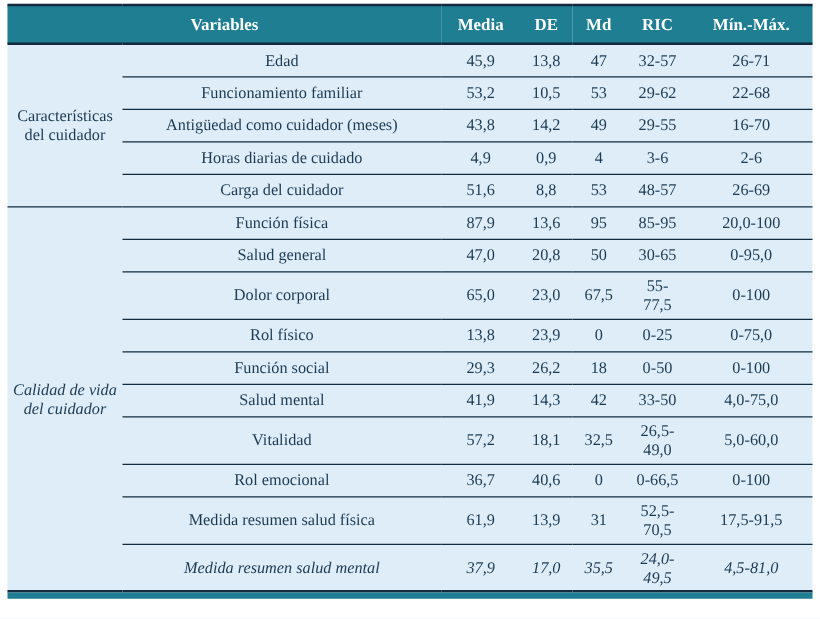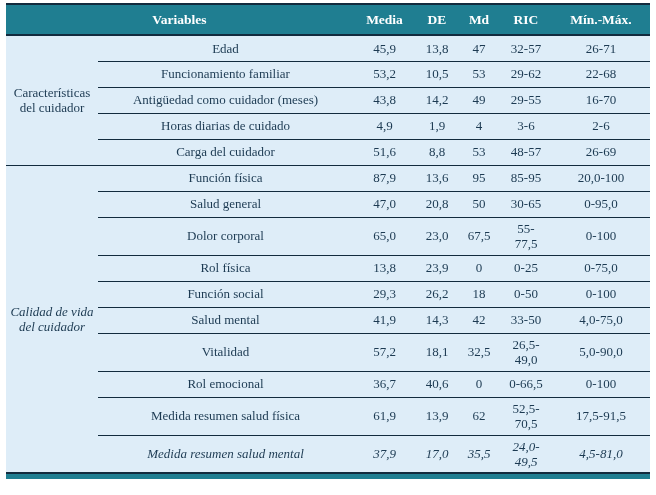--- a/index.html
+++ b/index.html
@@ -100,21 +100,21 @@
           <td>Antigüedad como cuidador (meses)</td>
           <td>43,8</td>
           <td>14,2</td>
           <td>49</td>
           <td class="ric">29-55</td>
           <td>16-70</td>
         </tr>
         <tr class="single">
           <td>Horas diarias de cuidado</td>
           <td>4,9</td>
-          <td>1,9</td>
+          <td>0,9</td>
           <td>4</td>
           <td class="ric">3-6</td>
           <td>2-6</td>
         </tr>
         <tr class="single">
           <td>Carga del cuidador</td>
           <td>51,6</td>
           <td>8,8</td>
           <td>53</td>
           <td class="ric">48-57</td>
@@ -140,21 +140,21 @@
         <tr class="dbl">
           <td>Dolor corporal</td>
           <td>65,0</td>
           <td>23,0</td>
           <td>67,5</td>
           <td class="ric">55-
 77,5</td>
           <td>0-100</td>
         </tr>
         <tr class="single">
-          <td>Rol física</td>
+          <td>Rol físico</td>
           <td>13,8</td>
           <td>23,9</td>
           <td>0</td>
           <td class="ric">0-25</td>
           <td>0-75,0</td>
         </tr>
         <tr class="single">
           <td>Función social</td>
           <td>29,3</td>
           <td>26,2</td>
@@ -170,35 +170,35 @@
           <td class="ric">33-50</td>
           <td>4,0-75,0</td>
         </tr>
         <tr class="dbl">
           <td>Vitalidad</td>
           <td>57,2</td>
           <td>18,1</td>
           <td>32,5</td>
           <td class="ric">26,5-
 49,0</td>
-          <td>5,0-90,0</td>
+          <td>5,0-60,0</td>
         </tr>
         <tr class="single">
           <td>Rol emocional</td>
           <td>36,7</td>
           <td>40,6</td>
           <td>0</td>
           <td class="ric">0-66,5</td>
           <td>0-100</td>
         </tr>
         <tr class="dbl">
           <td>Medida resumen salud física</td>
           <td>61,9</td>
           <td>13,9</td>
-          <td>62</td>
+          <td>31</td>
           <td class="ric">52,5-
 70,5</td>
           <td>17,5-91,5</td>
         </tr>
         <tr class="dbl last-row">
           <td>Medida resumen salud mental</td>
           <td>37,9</td>
           <td>17,0</td>
           <td>35,5</td>
           <td class="ric">24,0-

